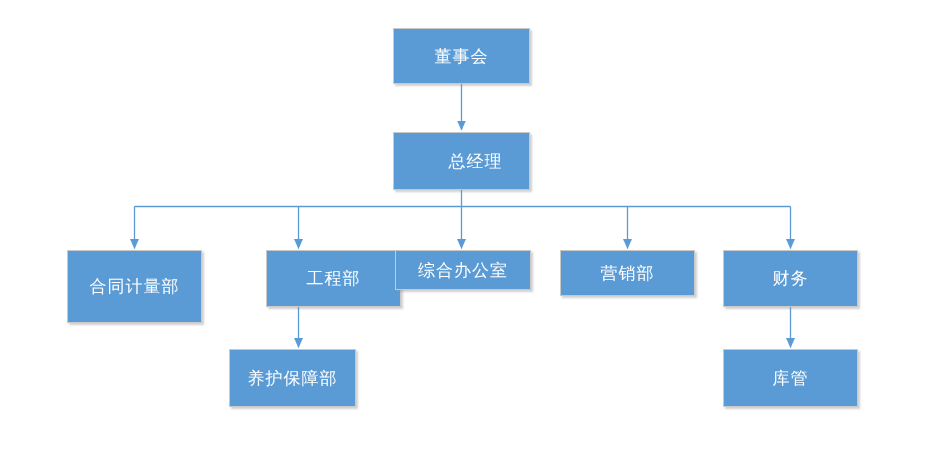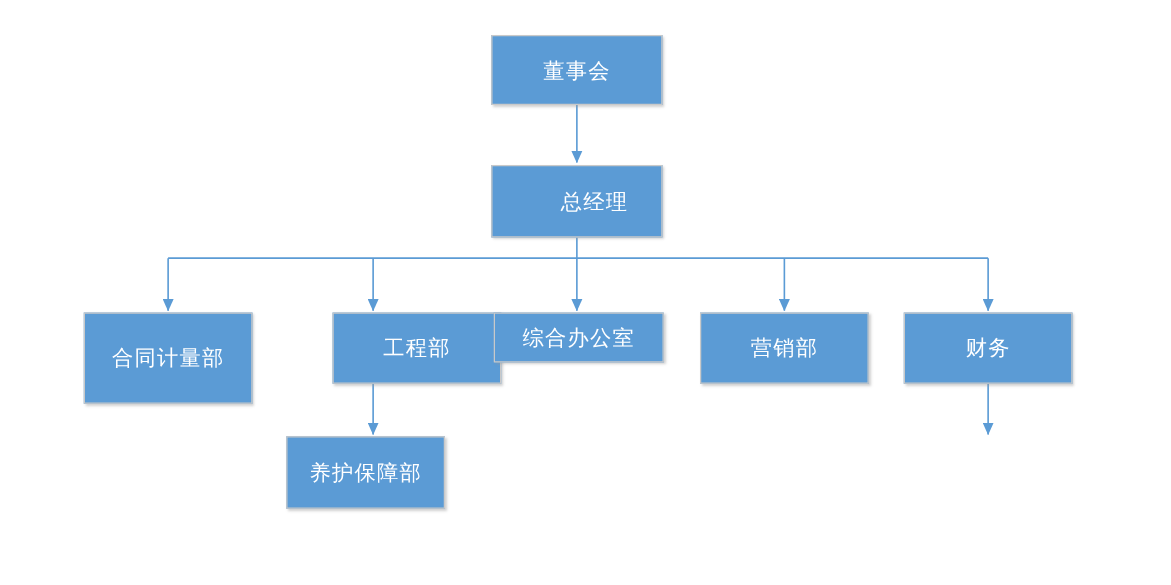--- a/index.html
+++ b/index.html
@@ -49,21 +49,21 @@
     user-select: none;
   }
   
   .n-board        { left: 393px; top: 28px;  width: 137px; height: 56px; }
   
   .n-gm           { left: 393px; top: 132px; width: 137px; height: 58px; padding-left: 28px; }
   
   .n-contract     { left: 67px;  top: 250px; width: 135px; height: 73px; }
   .n-engineering  { left: 231px; top: 250px; width: 135px; height: 57px; margin-left: 35px; }
   .n-office       { left: 395px; top: 250px; width: 136px; height: 40px; }
-  .n-marketing    { left: 560px; top: 250px; width: 135px; height: 57px; }
+  .n-marketing    { left: 560px; top: 250px; width: 135px; height: 46px; }
   .n-finance      { left: 723px; top: 250px; width: 135px; height: 57px; }
   
   .n-maintenance  { left: 229px; top: 349px; width: 127px; height: 58px; }
   .n-warehouse    { left: 723px; top: 349px; width: 135px; height: 58px; }
 </style>
 </head>
 <body>
 
 <div class="canvas">
 
@@ -114,14 +114,17 @@
   </div>
 
   <div class="node n-finance">
     <span>财务</span>
   </div>
 
   <div class="node n-maintenance">
     <span>养护保障部</span>
   </div>
 
+  <div class="node n-warehouse">
+    <span>库管</span>
+  </div>
 
 </div>
 
 </body></html>

